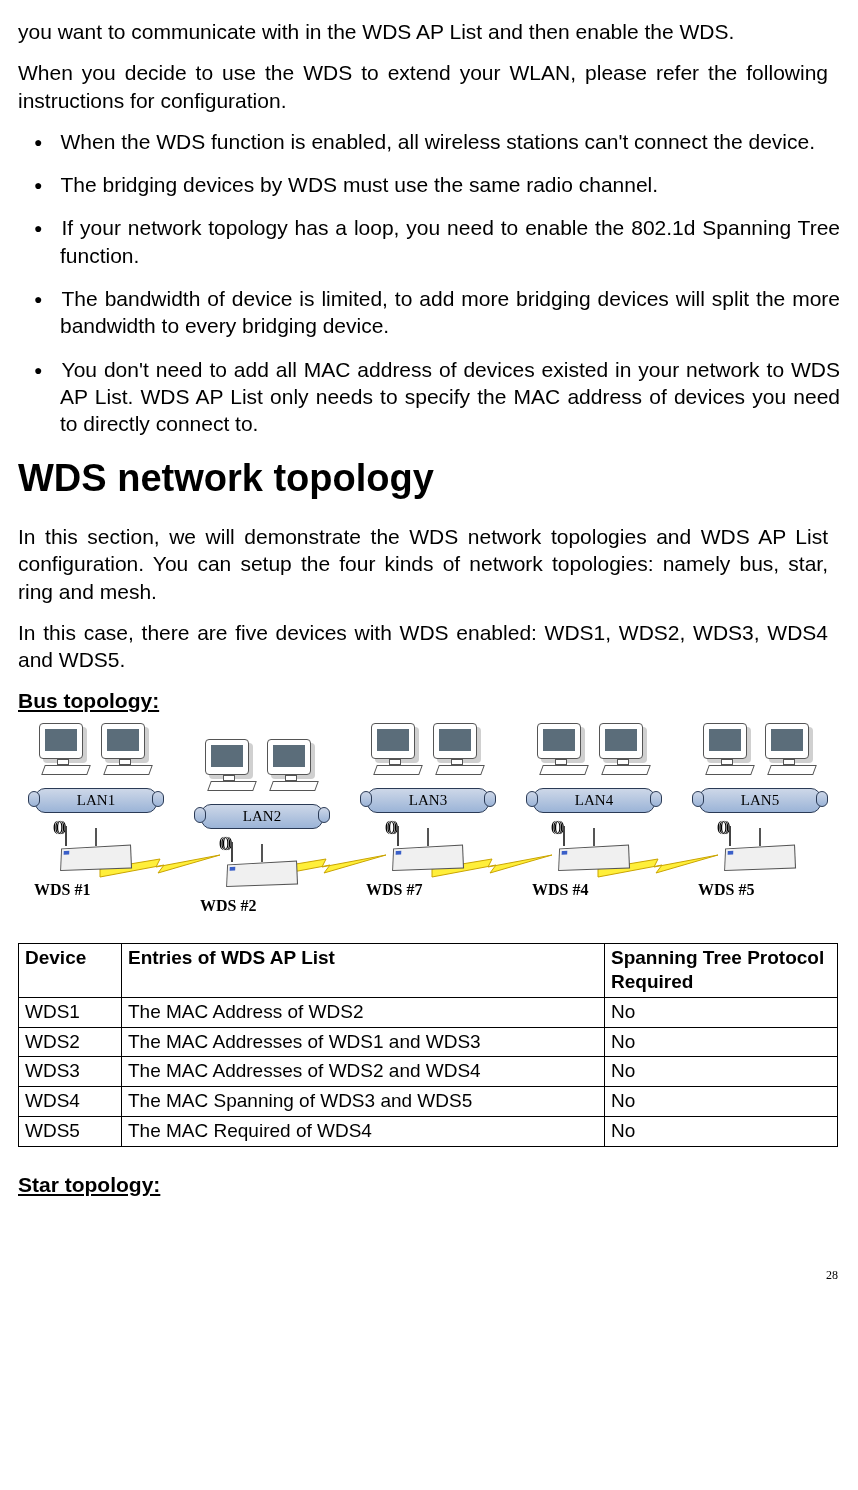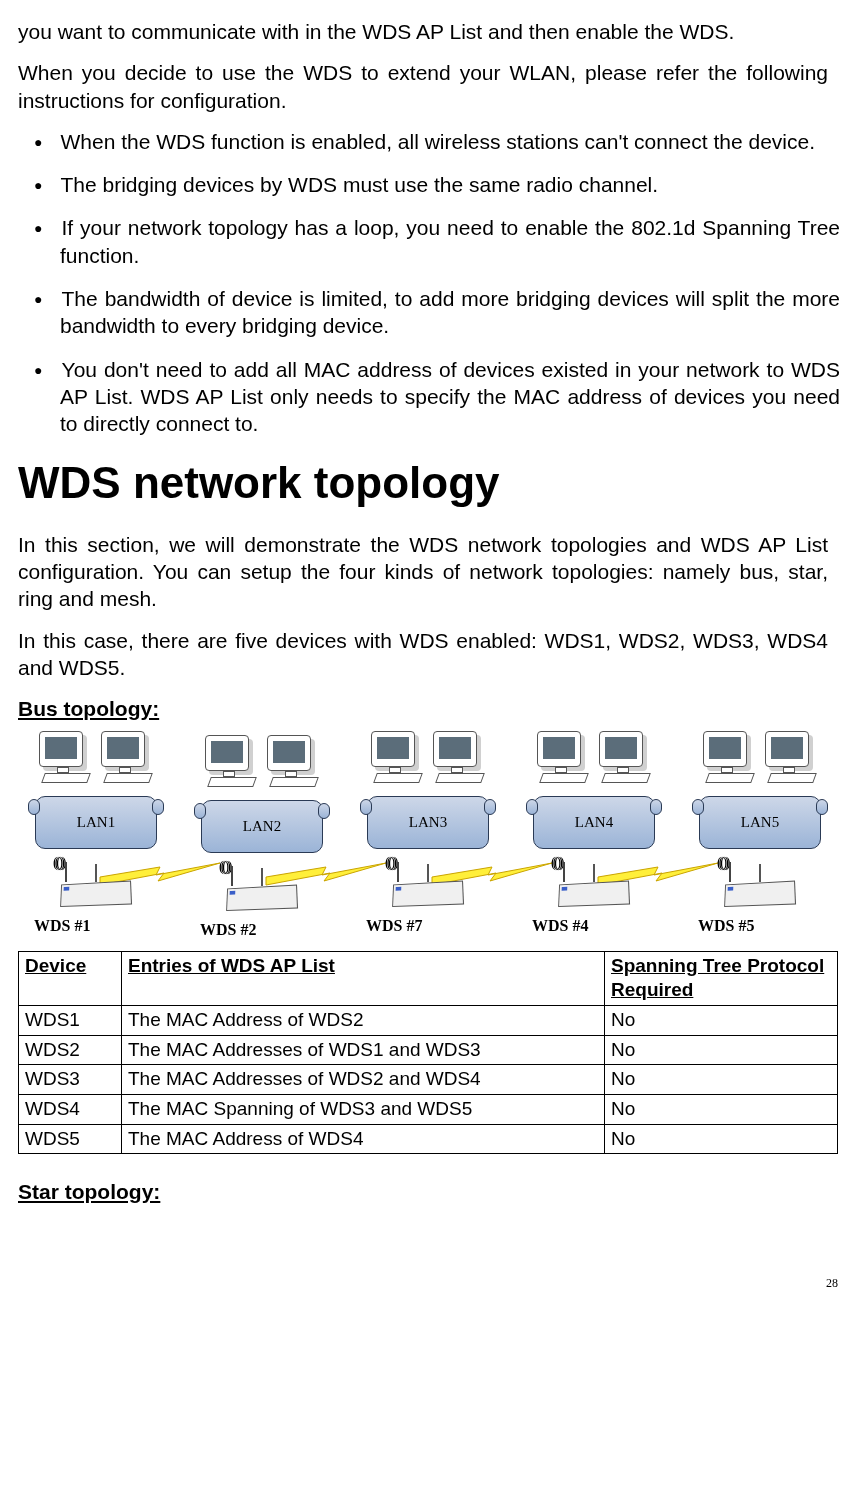--- a/index.html
+++ b/index.html
@@ -22,21 +22,21 @@
     text-align: justify;
   }
   ul.bullets li::before {
     content: "\25CF";
     font-size: 14px;
     padding-right: 18px;
     position: relative;
     top: -2px;
   }
   h1.heading {
-    font-size: 44px;
+    font-size: 38px;
     font-weight: bold;
     margin: 8px 0 20px 0;
   }
   .subhead {
     font-weight: bold;
     text-decoration: underline;
     margin: 0 0 0 0;
     font-size: 21px;
   }
   .diagram {
@@ -80,21 +80,21 @@
   .pc .key {
     position:absolute; left:8px; top:44px; width:44px; height:8px;
     background:#fff; border:1px solid #555; transform: skewX(-20deg);
   }
   .lanlabel {
     background: linear-gradient(#cdd7e8, #9bb4d7);
     border: 1.5px solid #2a3a55;
     border-radius: 10px;
     font-family: "Times New Roman", serif;
     font-size: 15px;
-    padding: 16px 0;
+    padding: 2px 0;
     width: 120px;
     margin: 15px auto;
     position: relative;
   }
   .lanlabel::before, .lanlabel::after {
     content:""; position:absolute; top:2px; width:10px; height:14px;
     border:1.5px solid #2a3a55; border-radius:6px; background: linear-gradient(#cdd7e8,#9bb4d7);
   }
   .lanlabel::before { left:-8px; }
   .lanlabel::after { right:-8px; }
@@ -133,21 +133,21 @@
     font-size: 19px;
     margin-top: -4px;
   }
   table.wds th, table.wds td {
     border: 1px solid #000;
     padding: 2px 6px;
     text-align: left;
     vertical-align: top;
     font-weight: normal;
   }
-  table.wds th { font-weight: bold; text-decoration: underline; }
+  table.wds th { font-weight: bold; }
   .col-dev { width: 90px; }
   .col-stp { width: 220px; }
   .pagenum {
     text-align: right;
     font-family: "Times New Roman", serif;
     font-size: 12px;
     margin-top: 70px;
     padding-right: 2px;
   }
 </style>
@@ -207,21 +207,21 @@
     <div class="lanlabel">LAN1</div>
     <div class="stem"></div>
     <div class="ap">
         <span class="waves">((( )))</span>
         <div class="ant"></div>
         <div class="apbody"></div>
       </div>
     <div class="wdslab">WDS #1</div>
   </div>
 
-  <div class="node" style="left:162px;top:4px">
+  <div class="node" style="left:162px;top:16px">
     <div class="pcs">
       <div class="pc">
           <div class="shadow"></div>
           <div class="mon"></div>
           <div class="screen"></div>
           <div class="stand"></div>
           <div class="key"></div>
         </div>
       <div class="pc">
           <div class="shadow"></div>
@@ -345,21 +345,21 @@
     <td>The MAC Addresses of WDS2 and WDS4</td>
     <td>No</td>
   </tr>
   <tr>
     <td>WDS4</td>
     <td>The MAC Spanning of WDS3 and WDS5</td>
     <td>No</td>
   </tr>
   <tr>
     <td>WDS5</td>
-    <td>The MAC Address of WDS4</td>
+    <td>The MAC Required of WDS4</td>
     <td>No</td>
   </tr>
 </tbody>
   </table>
 
 <div style="height:24px"></div>
 
 <div class="subhead">Star topology:</div>
 
 <div class="pagenum">28</div>

